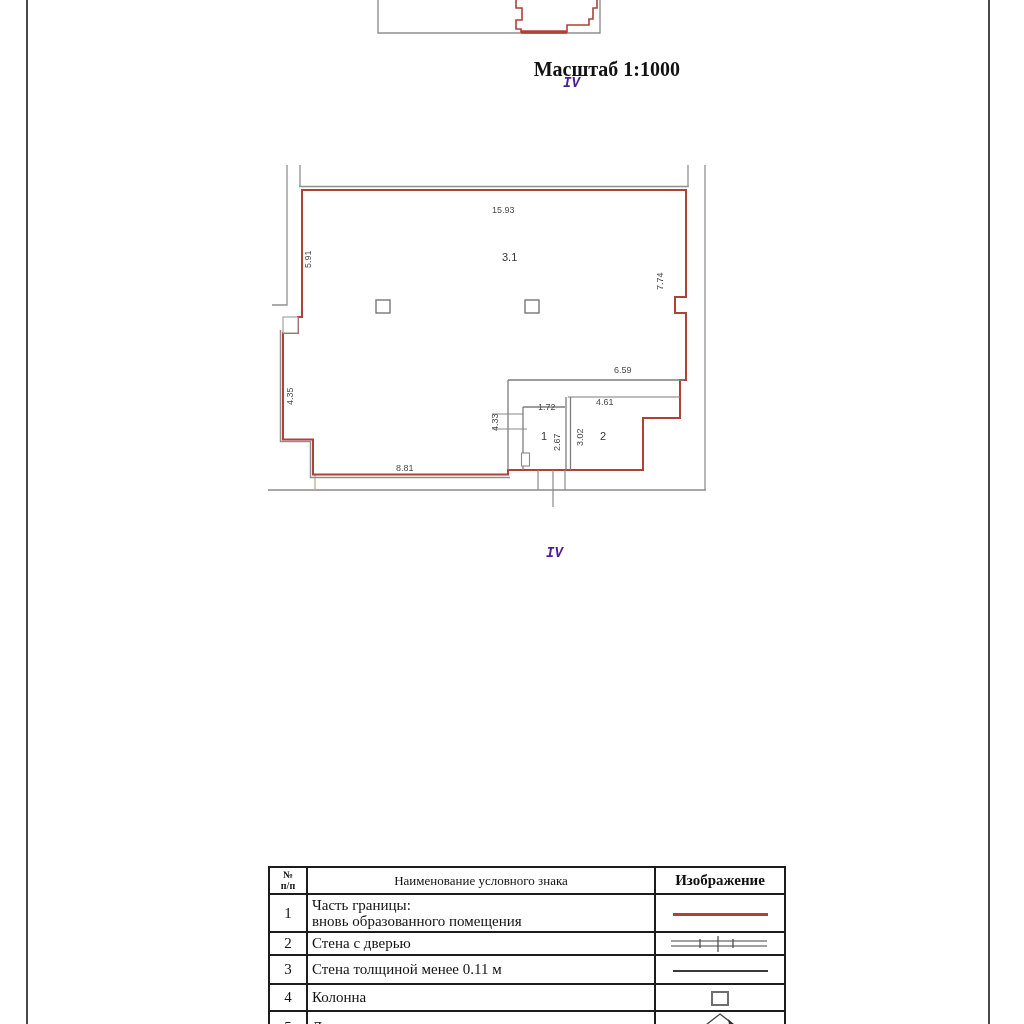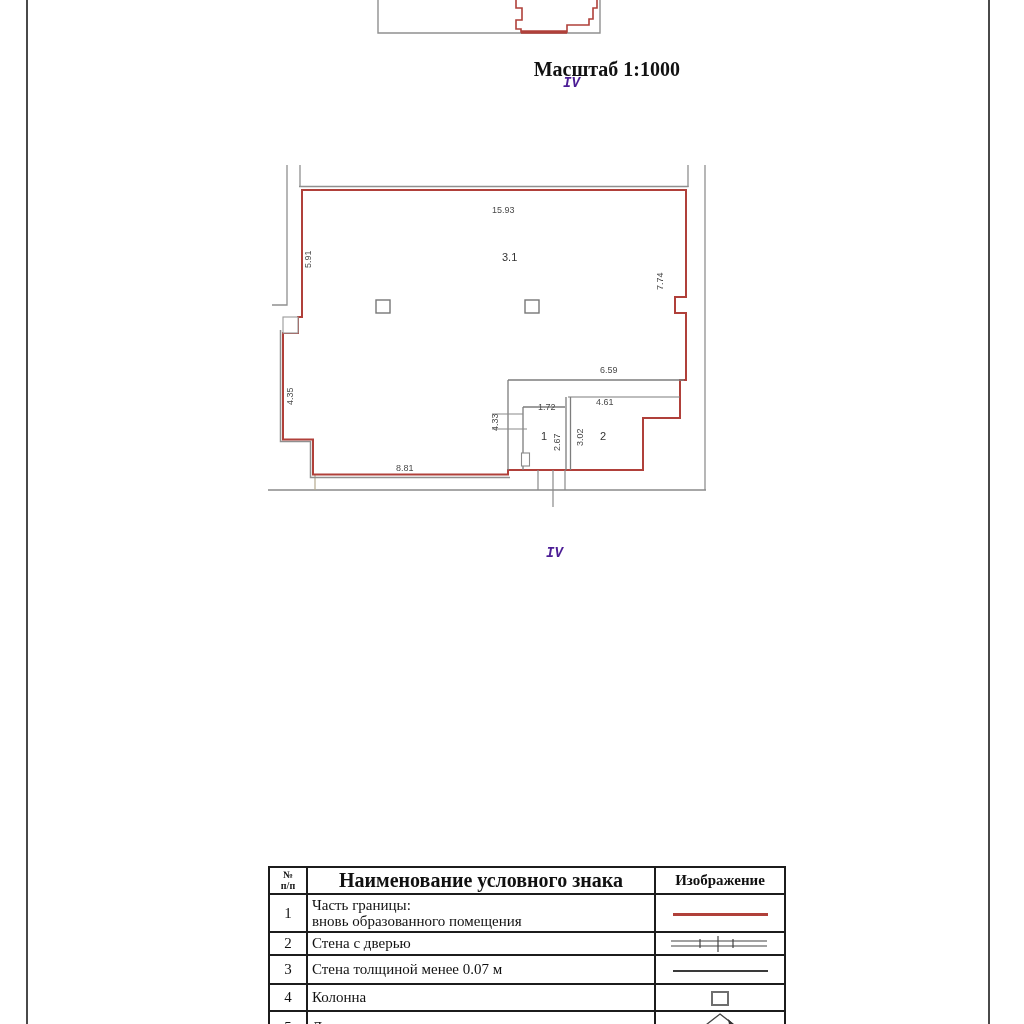--- a/index.html
+++ b/index.html
@@ -16,21 +16,21 @@
   .roomlbl{position:absolute;font-family:"Liberation Sans",sans-serif;font-size:11px;
            color:#333;white-space:nowrap;line-height:1;text-align:right;}
   .section-mark{position:absolute;font-family:Liberation Mono, monospace;font-style:italic;
                 font-weight:bold;font-size:14px;color:#4c1d95;line-height:1;margin-top:42px;}
   .legend-title{position:absolute;left:290px;top:839px;width:470px;text-align:center;
                 font-weight:bold;font-size:18px;color:#111;}
   table.legend{position:absolute;left:268px;top:866px;width:486px;border-collapse:collapse;
                table-layout:fixed;font-size:15px;color:#111;}
   table.legend td,table.legend th{border:2px solid #1c1c1c;padding:0 4px;overflow:hidden;}
   th.hnum{width:28px;font-size:10px;line-height:1.05;font-weight:bold;padding:1px 0;}
-  th.hname{width:338px;font-weight:bold;font-size:20px;}
+  th.hname{width:338px;font-weight:normal;font-size:13px;}
   th.himg{width:120px;font-weight:bold;font-size:15px;}
   td.cnum{text-align:center;font-size:15px;}
   td.cname{text-align:left;padding-left:9px;line-height:1.1;}
   td.cimg{text-align:center;vertical-align:middle;}
   .sym-redline{display:inline-block;width:95px;height:3px;background:#b0403a;vertical-align:middle;}
   .sym-thinline{display:inline-block;width:95px;height:2px;background:#3a3a3a;vertical-align:middle;}
   .sym-square{display:inline-block;width:14px;height:11px;border:2px solid #6e6e6e;vertical-align:middle;}
   .h-header{height:27px;} .h-r1{height:38px;} .h-r2{height:23px;}
   .h-r3{height:29px;} .h-r4{height:27px;} .h-r5{height:28px;}
 </style>
@@ -79,21 +79,21 @@
     <rect x="376" y="300" width="14" height="13" fill="#ffffff" stroke="#777777" stroke-width="1.4"></rect>
     <rect x="525" y="300" width="14" height="13" fill="#ffffff" stroke="#777777" stroke-width="1.4"></rect>
   </svg>
 
   <span class="lbl" style="left:492px;top:206px;">15.93</span>
   <span class="roomlbl" style="left:502px;top:252px;">3.1</span>
   <span class="lbl rot" style="left:304px;top:268px;">5.91</span>
   <span class="lbl rot" style="left:656px;top:290px;">7.74</span>
   <span class="lbl rot" style="left:286px;top:405px;">4.35</span>
   <span class="lbl" style="left:396px;top:464px;">8.81</span>
-  <span class="lbl" style="left:564px;top:366px;padding-left:36px;">6.59</span>
+  <span class="lbl" style="left:578px;top:366px;padding-left:36px;">6.59</span>
   <span class="lbl" style="left:596px;top:398px;">4.61</span>
   <span class="lbl rot" style="left:491px;top:431px;">4.33</span>
   <span class="lbl" style="left:538px;top:403px;">1.72</span>
   <span class="lbl rot" style="left:553px;top:451px;">2.67</span>
   <span class="lbl rot" style="left:576px;top:446px;">3.02</span>
   <span class="roomlbl" style="left:541px;top:431px;">1</span>
   <span class="roomlbl" style="left:600px;top:431px;">2</span>
 
   <span class="section-mark" style="left:546px;top:504px;">IV</span>
 
@@ -125,21 +125,21 @@
       <td class="cimg">
         <svg style="position:static;vertical-align:middle;" width="102" height="16" viewBox="0 0 102 16">
           <path d="M2,5 H98 M2,10 H98" stroke="#444" stroke-width="1.2" fill="none"></path>
           <path d="M49,0 V16" stroke="#444" stroke-width="1.2" fill="none"></path>
           <path d="M31,3 V12 M64,3 V12" stroke="#444" stroke-width="1.2" fill="none"></path>
         </svg>
       </td>
     </tr>
     <tr class="h-r3">
       <td class="cnum">3</td>
-      <td class="cname">Стена толщиной менее 0.07 м</td>
+      <td class="cname">Стена толщиной менее 0.11 м</td>
       <td class="cimg">
         <span class="sym-thinline"></span>
       </td>
     </tr>
     <tr class="h-r4">
       <td class="cnum">4</td>
       <td class="cname">Колонна</td>
       <td class="cimg">
         <span class="sym-square"></span>
       </td>

